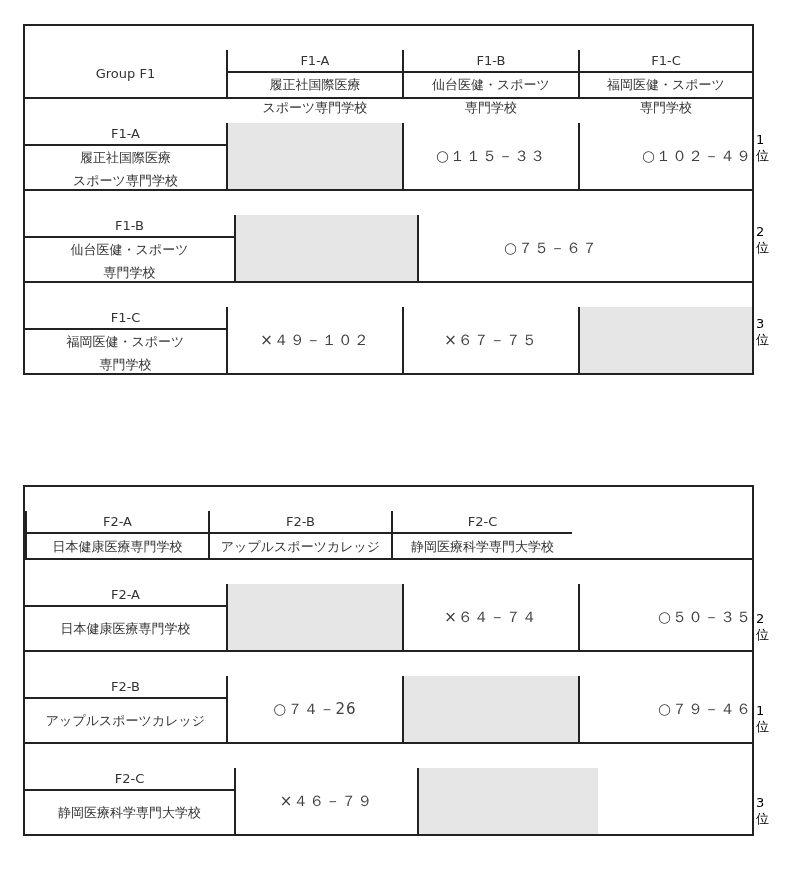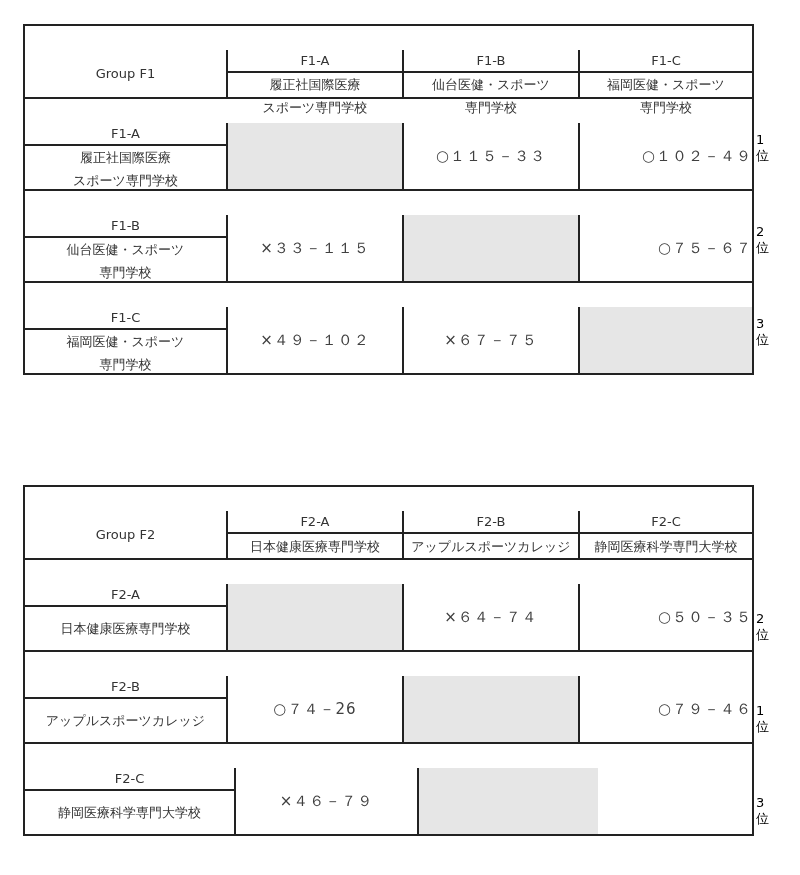--- a/index.html
+++ b/index.html
@@ -106,23 +106,20 @@
           <span class="score">○１０２－４９</span>
         </div>
     </div>
 
     <div class="row brow">
       <div class="cell first col0 row-head">
         <div class="code">F1-B</div>
         <div class="name">仙台医健・スポーツ
 専門学校</div>
       </div>
-      <div class="cell colx">
-          <span class="score">×３３－１１５</span>
-        </div>
       <div class="cell colx self"></div>
       <div class="cell colx last">
           <span class="score">○７５－６７</span>
         </div>
     </div>
 
     <div class="row brow">
       <div class="cell first col0 row-head">
         <div class="code">F1-C</div>
         <div class="name">福岡医健・スポーツ
@@ -138,23 +135,20 @@
     </div>
   </div>
   <div class="rank" style="top:108px;">1位</div>
   <div class="rank" style="top:200px;">2位</div>
   <div class="rank" style="top:292px;">3位</div>
 </div>
 
 <div class="league" style="top:485px;">
   <div class="grid">
     <div class="row first hdr">
-      <div class="cell first col0">
-        <span class="group-title">Group F2</span>
-      </div>
       <div class="cell colx team-head">
         <div class="code">F2-A</div>
         <div class="name">日本健康医療専門学校</div>
       </div>
       <div class="cell colx team-head">
         <div class="code">F2-B</div>
         <div class="name">アップルスポーツカレッジ</div>
       </div>
       <div class="cell colx last team-head">
         <div class="code">F2-C</div>

